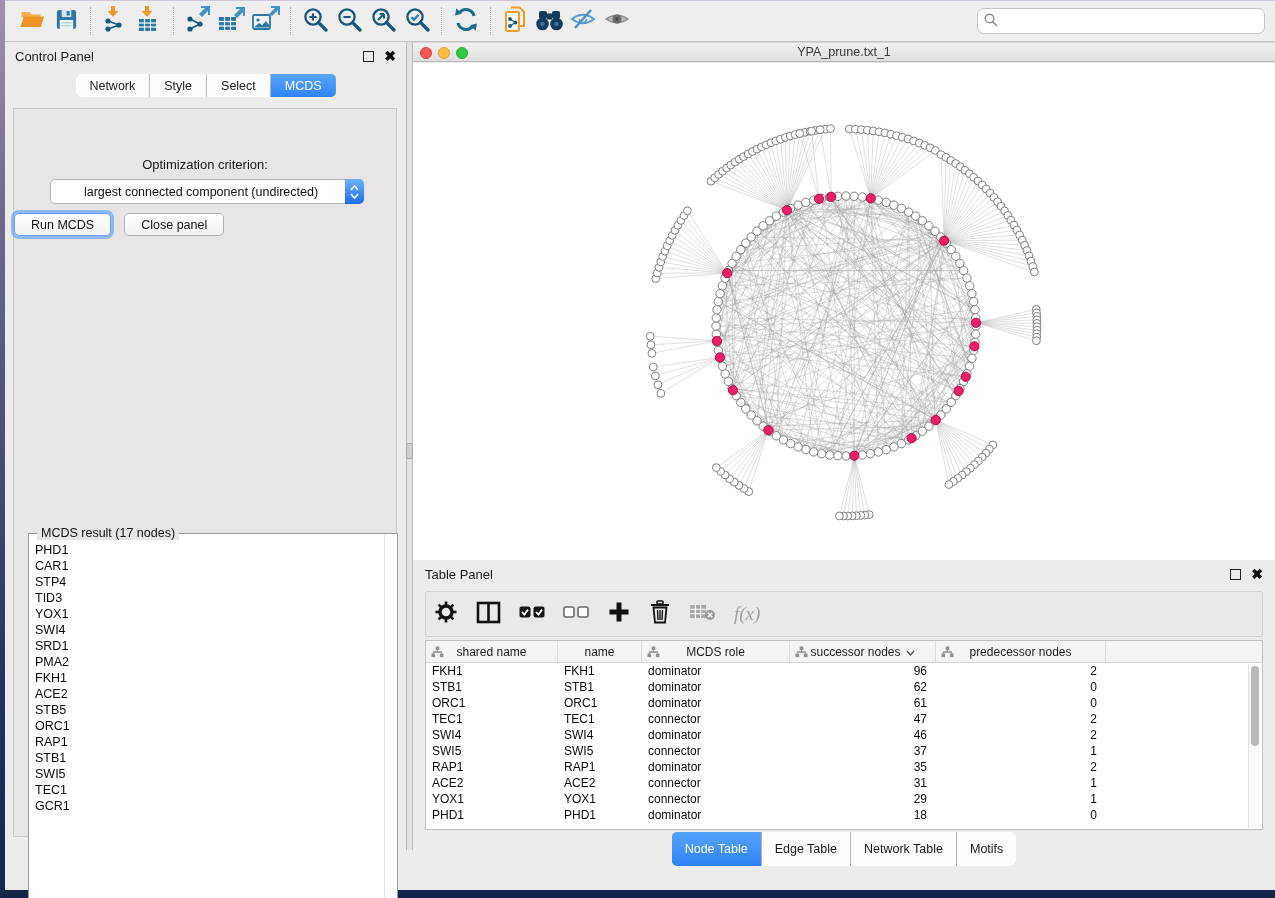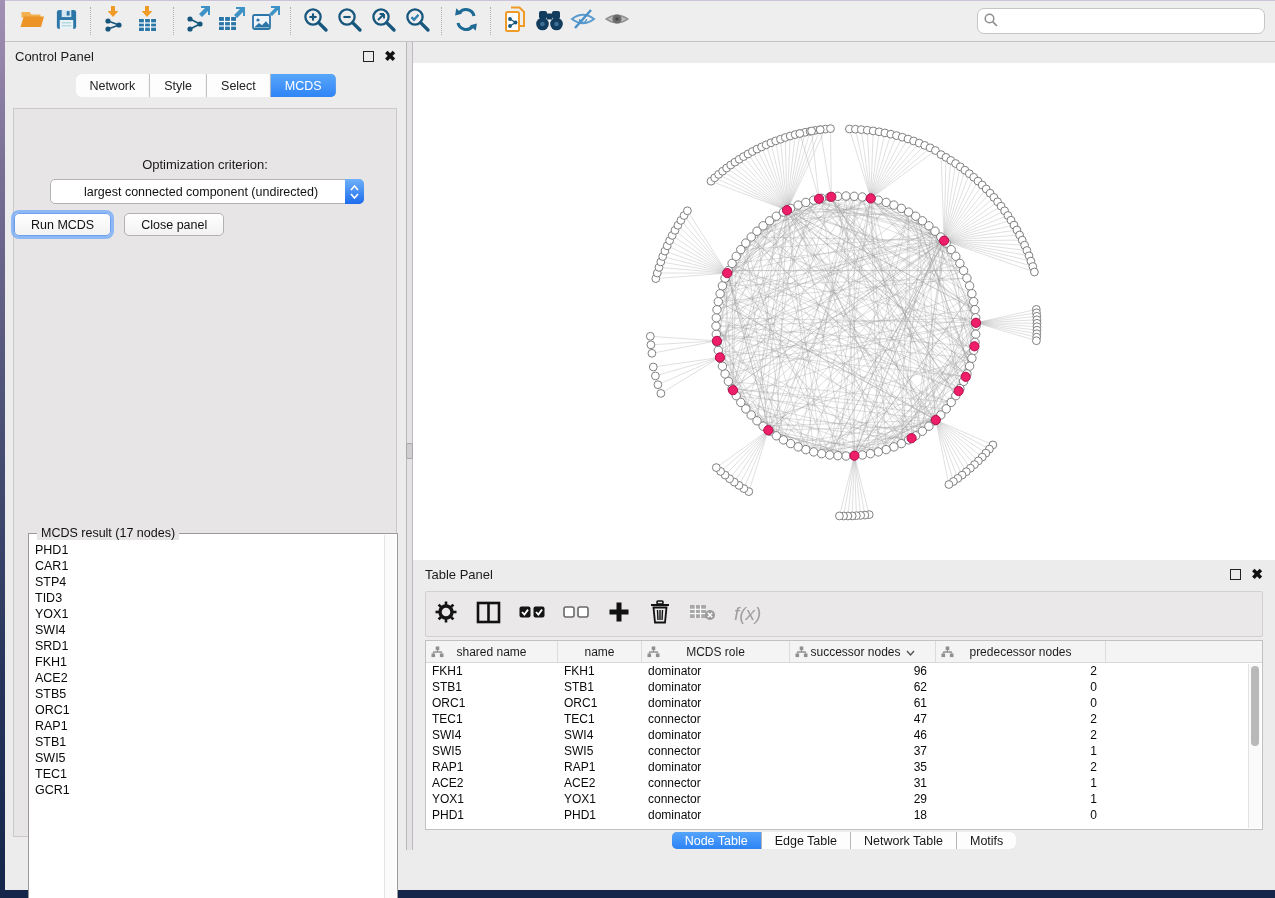--- a/index.html
+++ b/index.html
@@ -53,34 +53,34 @@
   .net-title { font-size:12.5px; color:#3a3a3a; }
   .net-view { position:absolute; left:0; right:0; top:21px; bottom:0; background:#fff; }
   .net-view svg { display:block; }
 
   
   .table-panel { position:absolute; left:408px; right:0; top:561px; bottom:40px; background:#ececec; }
   .tp-titlebar { height:27px; display:flex; align-items:center; padding:0 12px; }
   .tp-title { font-size:13px; color:#1c1c1c; }
   .tp-toolbar { position:absolute; left:12px; right:12px; top:30px; height:46px; background:#eae8e9; border:1px solid #d2d0d2; border-radius:2px; display:flex; align-items:center; padding:0 8px; gap:18px; }
   .tp-btn { display:flex; align-items:center; justify-content:center; height:34px; }
-  .fx-label { font-family:Liberation Sans, sans-serif; font-style:italic; font-size:19px; color:#a0a0a0; }
+  .fx-label { font-family:Liberation Serif, serif; font-style:italic; font-size:19px; color:#a0a0a0; }
   .ntable { position:absolute; left:12px; right:12px; top:79px; height:190px; background:#fff; border:1px solid #c2c0c2; overflow:hidden; }
   .thead, .trow { display:grid; grid-template-columns:132px 84px 148px 146px 170px 1fr; }
   .thead { height:22px; background:#f4f4f4; border-bottom:1px solid #d8d8d8; }
   .th { display:flex; align-items:center; justify-content:center; gap:5px; font-size:12px; color:#1d1d1d; border-right:1px solid #dcdcdc; position:relative; padding:0 4px; }
   .th .hier { position:absolute; left:5px; top:5px; }
   .th.no-icon { justify-content:center; }
   .trow { height:16px; }
   .td { font-size:12px; color:#0a0a0a; line-height:16px; padding:0 6px; white-space:nowrap; overflow:hidden; }
   .td.num { text-align:right; padding-right:9px; }
   .tscroll { position:absolute; right:1px; top:23px; bottom:1px; width:13px; background:#fafafa; border-left:1px solid #e2e2e2; }
   .tthumb { position:absolute; left:2px; right:2px; top:2px; height:80px; background:#b9b9b9; border-radius:5px; }
   .bottom-tabs { position:absolute; left:0; right:0; top:271px; display:flex; justify-content:center; }
-  .btab-group { display:flex; height:17px; border-radius:5px; box-shadow:0 0 0 1px #adadad inset; overflow:hidden; background:#fff; }
+  .btab-group { display:flex; height:34px; border-radius:5px; box-shadow:0 0 0 1px #adadad inset; overflow:hidden; background:#fff; }
   .btab { padding:0 13px; display:flex; align-items:center; font-size:12.5px; color:#161616; border-right:1px solid #b5b5b5; background:#fdfdfd; }
   .btab:last-child { border-right:none; }
   .btab.active { background:linear-gradient(180deg,#55a4fb,#2d83f6); color:#fff; }
 
   
   .status-bar { position:absolute; left:0; right:0; bottom:0; height:32px; background:#ececec; border-top:1px solid #c8c6c8; }
   .list-btn { position:absolute; left:7px; top:4px; width:30px; height:25px; background:#f2f1f2; border:1px solid #bdbbbd; display:flex; align-items:center; justify-content:center; }
   .memory-btn { position:absolute; right:8px; top:3px; height:26px; background:#f4f3f4; border:1px solid #bdbbbd; border-radius:2px; display:flex; align-items:center; gap:6px; padding:0 10px; font-size:12.5px; color:#111; }
   .mem-dot { width:11px; height:11px; border-radius:50%; background:#16a73a; border:1px solid #0d8a2c; }
 </style>
@@ -272,40 +272,49 @@
       <div class="result-group">
         <span class="result-legend">MCDS result (17 nodes)</span>
         <div class="result-list">
             <div class="result-item">PHD1</div>
             <div class="result-item">CAR1</div>
             <div class="result-item">STP4</div>
             <div class="result-item">TID3</div>
             <div class="result-item">YOX1</div>
             <div class="result-item">SWI4</div>
             <div class="result-item">SRD1</div>
+            <div class="result-item">PMA2</div>
             <div class="result-item">FKH1</div>
             <div class="result-item">ACE2</div>
             <div class="result-item">STB5</div>
             <div class="result-item">ORC1</div>
             <div class="result-item">RAP1</div>
             <div class="result-item">STB1</div>
             <div class="result-item">SWI5</div>
             <div class="result-item">TEC1</div>
             <div class="result-item">GCR1</div>
           </div>
         <div class="result-scroll"></div>
       </div>
     </div>
   </div>
 
   <div class="splitter">
     <div class="splitter-handle"></div>
   </div>
 
   <div class="network-window">
+    <div class="net-titlebar">
+      <span class="traffic">
+        <span class="tl" style="background:#fc5753;border:1px solid #df3e38;"></span>
+        <span class="tl" style="background:#fdbc40;border:1px solid #de9f34;"></span>
+        <span class="tl" style="background:#33c748;border:1px solid #27aa35;"></span>
+      </span>
+      <span class="net-title">YPA_prune.txt_1</span>
+    </div>
     <div class="net-view">
       <svg id="net-svg" width="867" height="497" viewBox="0 0 867 497">
           <g stroke="#9c9c9c" stroke-width="0.7" stroke-opacity="0.45">
             <line x1="303.0" y1="263.0" x2="309.4" y2="303.2"></line>
             <line x1="550.6" y1="207.6" x2="315.4" y2="207.6"></line>
             <line x1="305.3" y1="287.4" x2="488.4" y2="380.6"></line>
             <line x1="558.9" y1="230.7" x2="385.1" y2="142.1"></line>
             <line x1="400.7" y1="137.1" x2="542.8" y2="193.3"></line>
             <line x1="527.8" y1="352.0" x2="433.0" y2="393.0"></line>
             <line x1="303.3" y1="271.2" x2="558.9" y2="295.3"></line>

